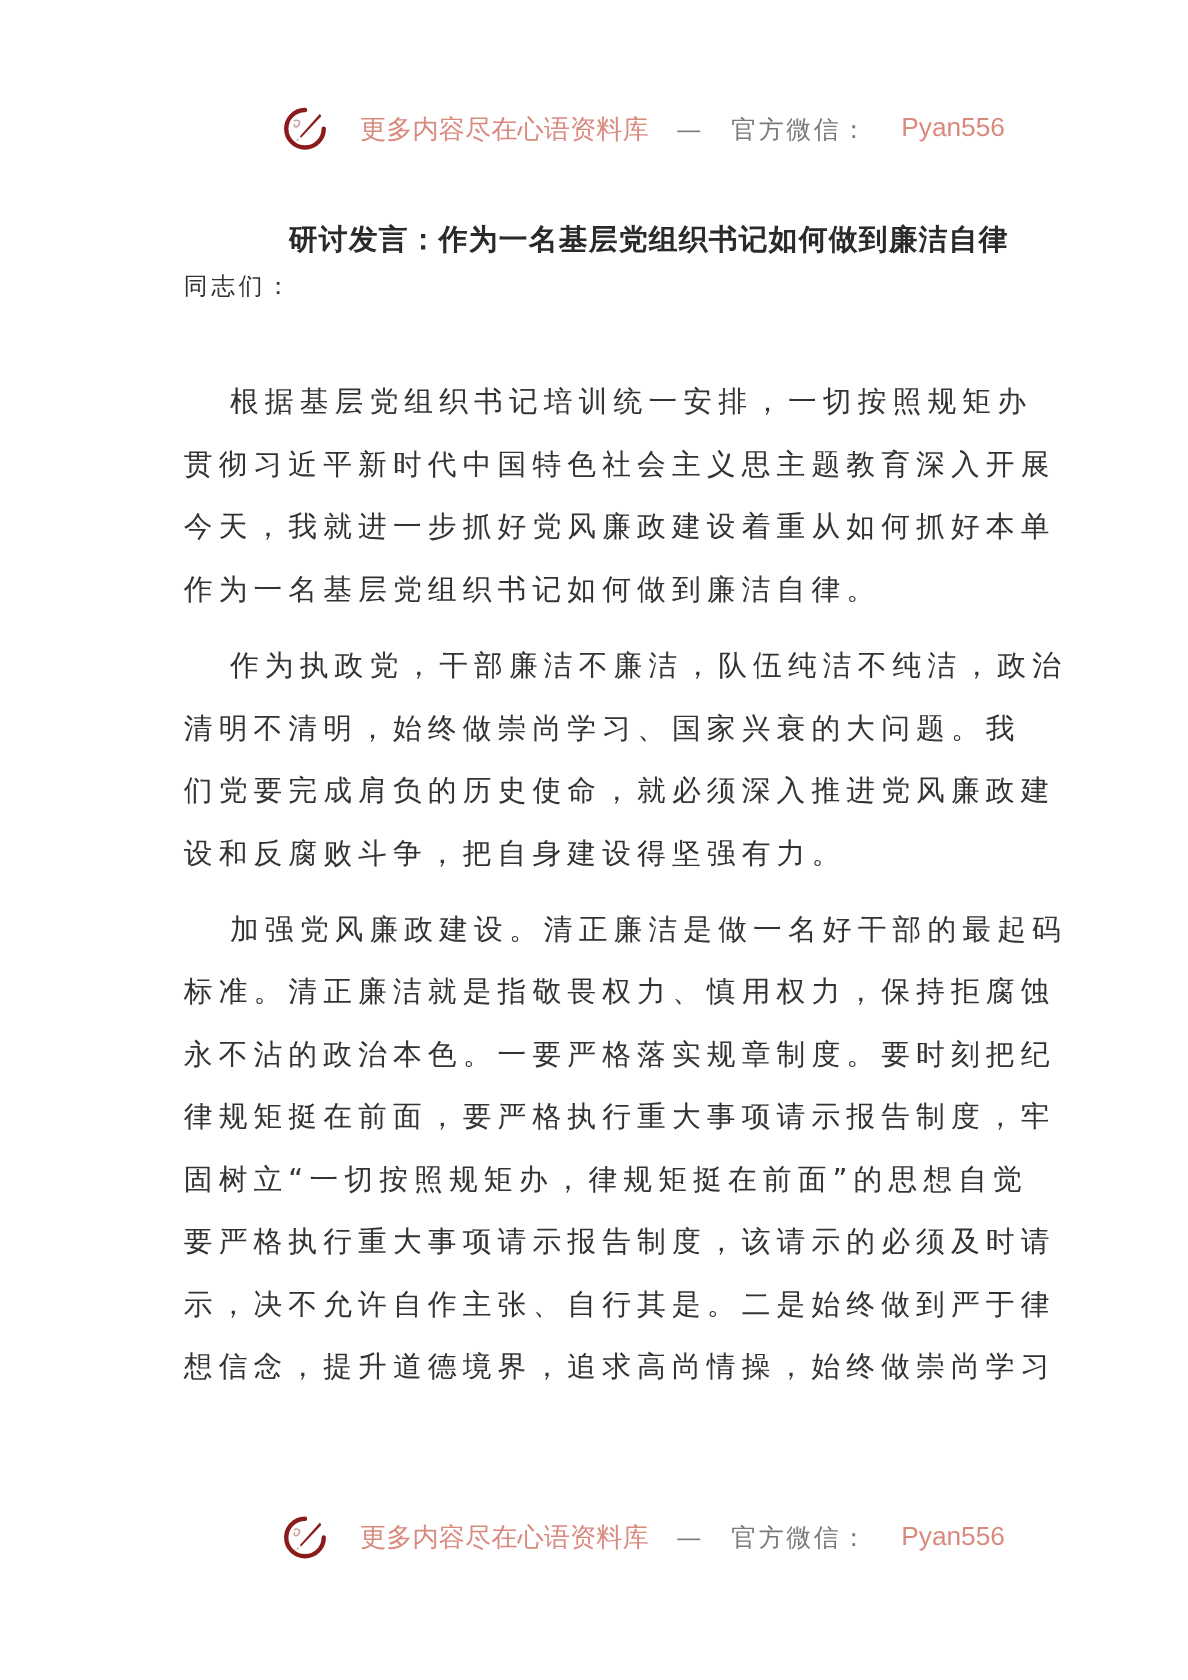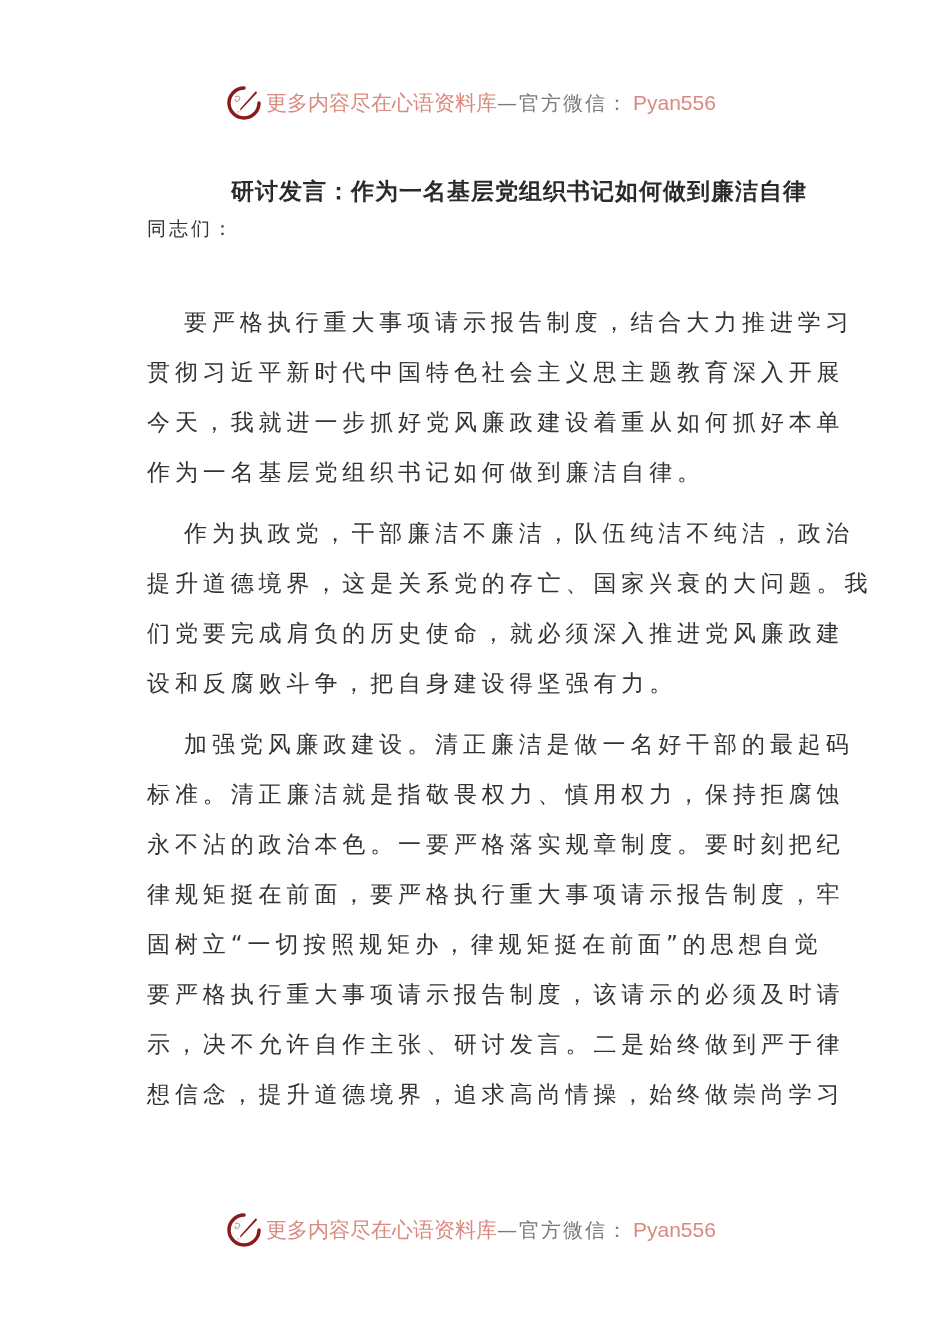--- a/index.html
+++ b/index.html
@@ -15,20 +15,21 @@
       font-family: "DejaVu Sans", sans-serif;
       color: #333333;
     }
     .watermark {
       position: absolute;
       left: 226px;
       width: 500px;
       height: 40px;
       display: flex;
       align-items: center;
+      gap: 22px;
     }
     .watermark.top { top: 83px; }
     .watermark.bottom { top: 1210px; }
     .wm-logo {
       width: 36px;
       height: 36px;
       flex: 0 0 36px;
       margin-right: 4px;
     }
     .wm-red {
@@ -111,39 +112,39 @@
   <span class="wm-gray">官方微信：</span>
   <span class="wm-id">Pyan556</span>
 </div>
 
 <div class="doc-title">研讨发言：作为一名基层党组织书记如何做到廉洁自律</div>
 
 <div class="salutation">同志们：</div>
 
 <div class="body-text">
   <div class="para">
-    <span class="line">要严格执行重大事项请示报告制度，结合大力推进学习</span>
+    <span class="line">根据基层党组织书记培训统一安排，一切按照规矩办</span>
     <span class="line" style="text-indent:0">贯彻习近平新时代中国特色社会主义思主题教育深入开展</span>
     <span class="line" style="text-indent:0">今天，我就进一步抓好党风廉政建设着重从如何抓好本单</span>
     <span class="line" style="text-indent:0">作为一名基层党组织书记如何做到廉洁自律。</span>
   </div>
   <div class="para">
     <span class="line">作为执政党，干部廉洁不廉洁，队伍纯洁不纯洁，政治</span>
-    <span class="line" style="text-indent:0">提升道德境界，这是关系党的存亡、国家兴衰的大问题。我</span>
+    <span class="line" style="text-indent:0">清明不清明，始终做崇尚学习、国家兴衰的大问题。我</span>
     <span class="line" style="text-indent:0">们党要完成肩负的历史使命，就必须深入推进党风廉政建</span>
     <span class="line" style="text-indent:0">设和反腐败斗争，把自身建设得坚强有力。</span>
   </div>
   <div class="para">
     <span class="line">加强党风廉政建设。清正廉洁是做一名好干部的最起码</span>
     <span class="line" style="text-indent:0">标准。清正廉洁就是指敬畏权力、慎用权力，保持拒腐蚀</span>
     <span class="line" style="text-indent:0">永不沾的政治本色。一要严格落实规章制度。要时刻把纪</span>
     <span class="line" style="text-indent:0">律规矩挺在前面，要严格执行重大事项请示报告制度，牢</span>
     <span class="line" style="text-indent:0">固树立“一切按照规矩办，律规矩挺在前面”的思想自觉</span>
     <span class="line" style="text-indent:0">要严格执行重大事项请示报告制度，该请示的必须及时请</span>
-    <span class="line" style="text-indent:0">示，决不允许自作主张、研讨发言。二是始终做到严于律</span>
+    <span class="line" style="text-indent:0">示，决不允许自作主张、自行其是。二是始终做到严于律</span>
     <span class="line" style="text-indent:0">想信念，提升道德境界，追求高尚情操，始终做崇尚学习</span>
   </div>
 </div>
 
 <div class="watermark bottom">
   <svg class="wm-logo" viewBox="0 0 36 36">
     <path d="M18 3 A15 15 0 1 0 33 18" fill="none" stroke="#8b1a1a" stroke-width="3.5" stroke-linecap="round"></path>
     <path d="M30 6 L14 24 L11 28 L15 25 L31 8 Z" fill="#8b1a1a"></path>
     <path d="M9 12 C12 10 15 12 13 15 C11 18 8 16 10 14" fill="none" stroke="#c9a0a0" stroke-width="1.2"></path>
     <circle cx="13" cy="25" r="1.5" fill="#ffffff"></circle>

